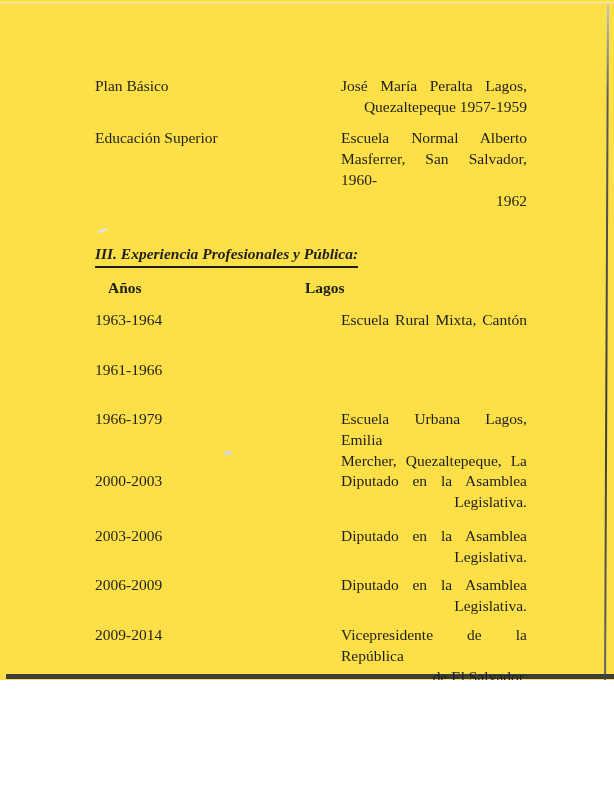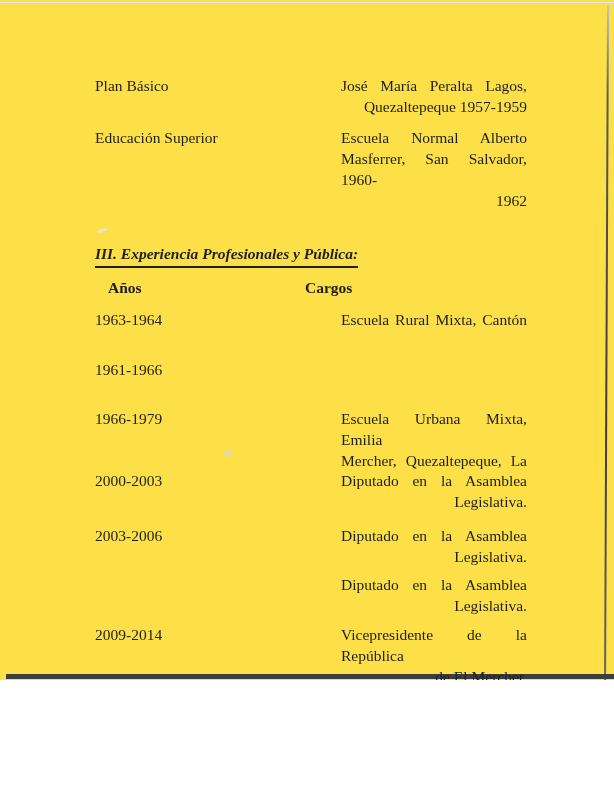--- a/index.html
+++ b/index.html
@@ -77,61 +77,62 @@
           <div class="ln">1962</div>
         </div>
       </div>
     </div>
 
   <div class="heading">
     <span class="heading-text">III. Experiencia Profesionales y Pública:</span>
   </div>
 
   <div class="col-head years">Años</div>
-  <div class="col-head cargos">Cargos</div>
+  <div class="col-head cargos">Lagos</div>
 
   <div id="exp-rows">
       <div class="row" style="top: 309px;">
         <div class="label">1963-1964</div>
         <div class="value">
           <div class="ln just">Escuela Rural Mixta, Cantón</div>
         </div>
       </div>
       <div class="row" style="top: 359px;">
         <div class="label">1961-1966</div>
       </div>
       <div class="row" style="top: 408px;">
         <div class="label">1966-1979</div>
         <div class="value">
-          <div class="ln just">Escuela Urbana Mixta, Emilia</div>
+          <div class="ln just">Escuela Urbana Lagos, Emilia</div>
           <div class="ln just">Mercher, Quezaltepeque, La</div>
         </div>
       </div>
       <div class="row" style="top: 470px;">
         <div class="label">2000-2003</div>
         <div class="value">
           <div class="ln just">Diputado en la Asamblea</div>
           <div class="ln">Legislativa.</div>
         </div>
       </div>
       <div class="row" style="top: 525px;">
         <div class="label">2003-2006</div>
         <div class="value">
           <div class="ln just">Diputado en la Asamblea</div>
           <div class="ln">Legislativa.</div>
         </div>
       </div>
       <div class="row" style="top: 574px;">
+        <div class="label">2006-2009</div>
         <div class="value">
           <div class="ln just">Diputado en la Asamblea</div>
           <div class="ln">Legislativa.</div>
         </div>
       </div>
       <div class="row" style="top: 624px;">
         <div class="label">2009-2014</div>
         <div class="value">
           <div class="ln just">Vicepresidente de la República</div>
-          <div class="ln">de El Mercher.</div>
+          <div class="ln">de El Salvador.</div>
         </div>
       </div>
     </div>
 
 </div>
 
 </body></html>

